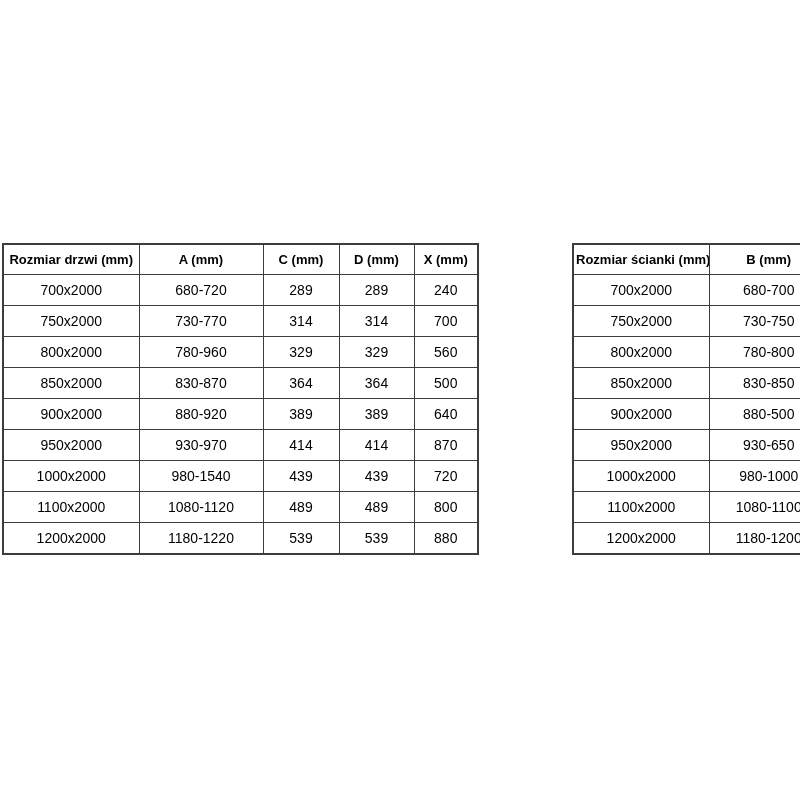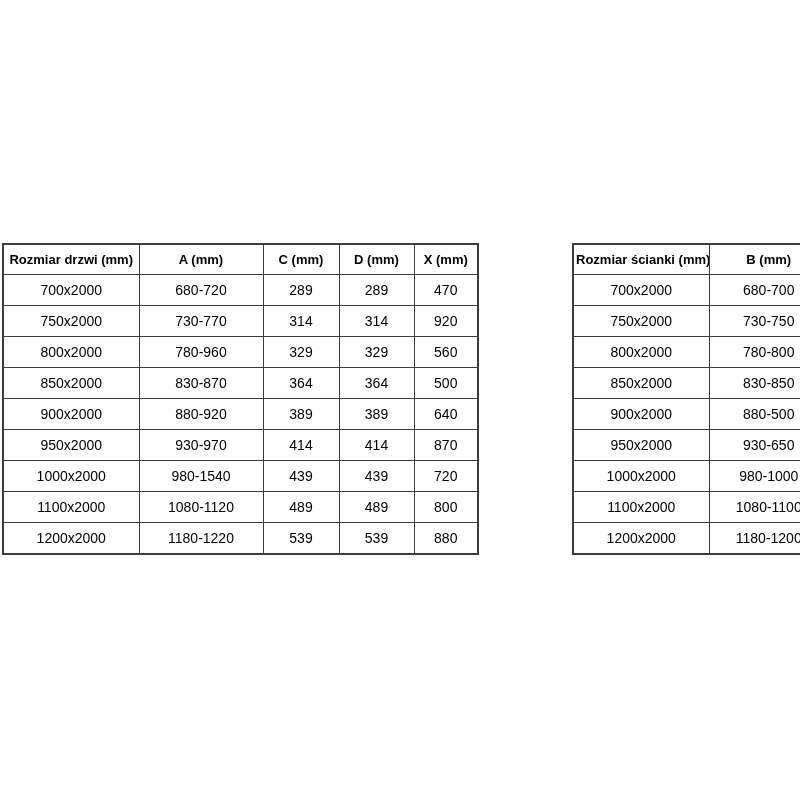--- a/index.html
+++ b/index.html
@@ -73,28 +73,28 @@
           <th>D (mm)</th>
           <th>X (mm)</th>
         </tr>
       </thead>
     <tbody>
         <tr>
           <td>700x2000</td>
           <td>680-720</td>
           <td>289</td>
           <td>289</td>
-          <td>470</td>
+          <td>240</td>
         </tr>
         <tr>
           <td>750x2000</td>
           <td>730-770</td>
           <td>314</td>
           <td>314</td>
-          <td>920</td>
+          <td>700</td>
         </tr>
         <tr>
           <td>800x2000</td>
           <td>780-960</td>
           <td>329</td>
           <td>329</td>
           <td>560</td>
         </tr>
         <tr>
           <td>850x2000</td>

